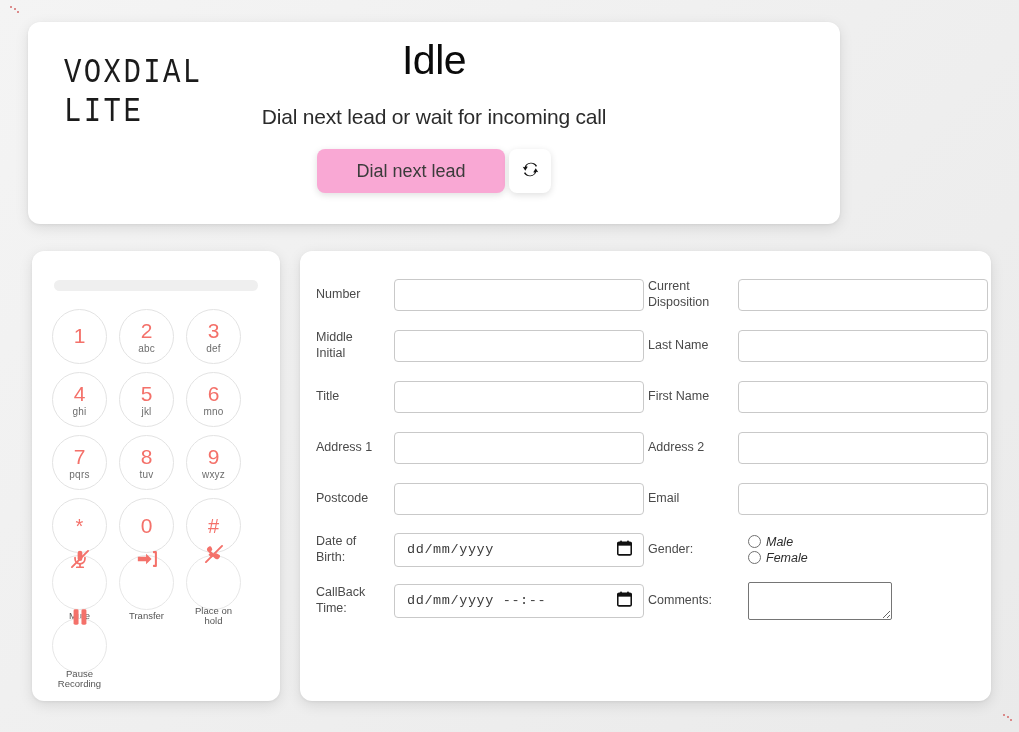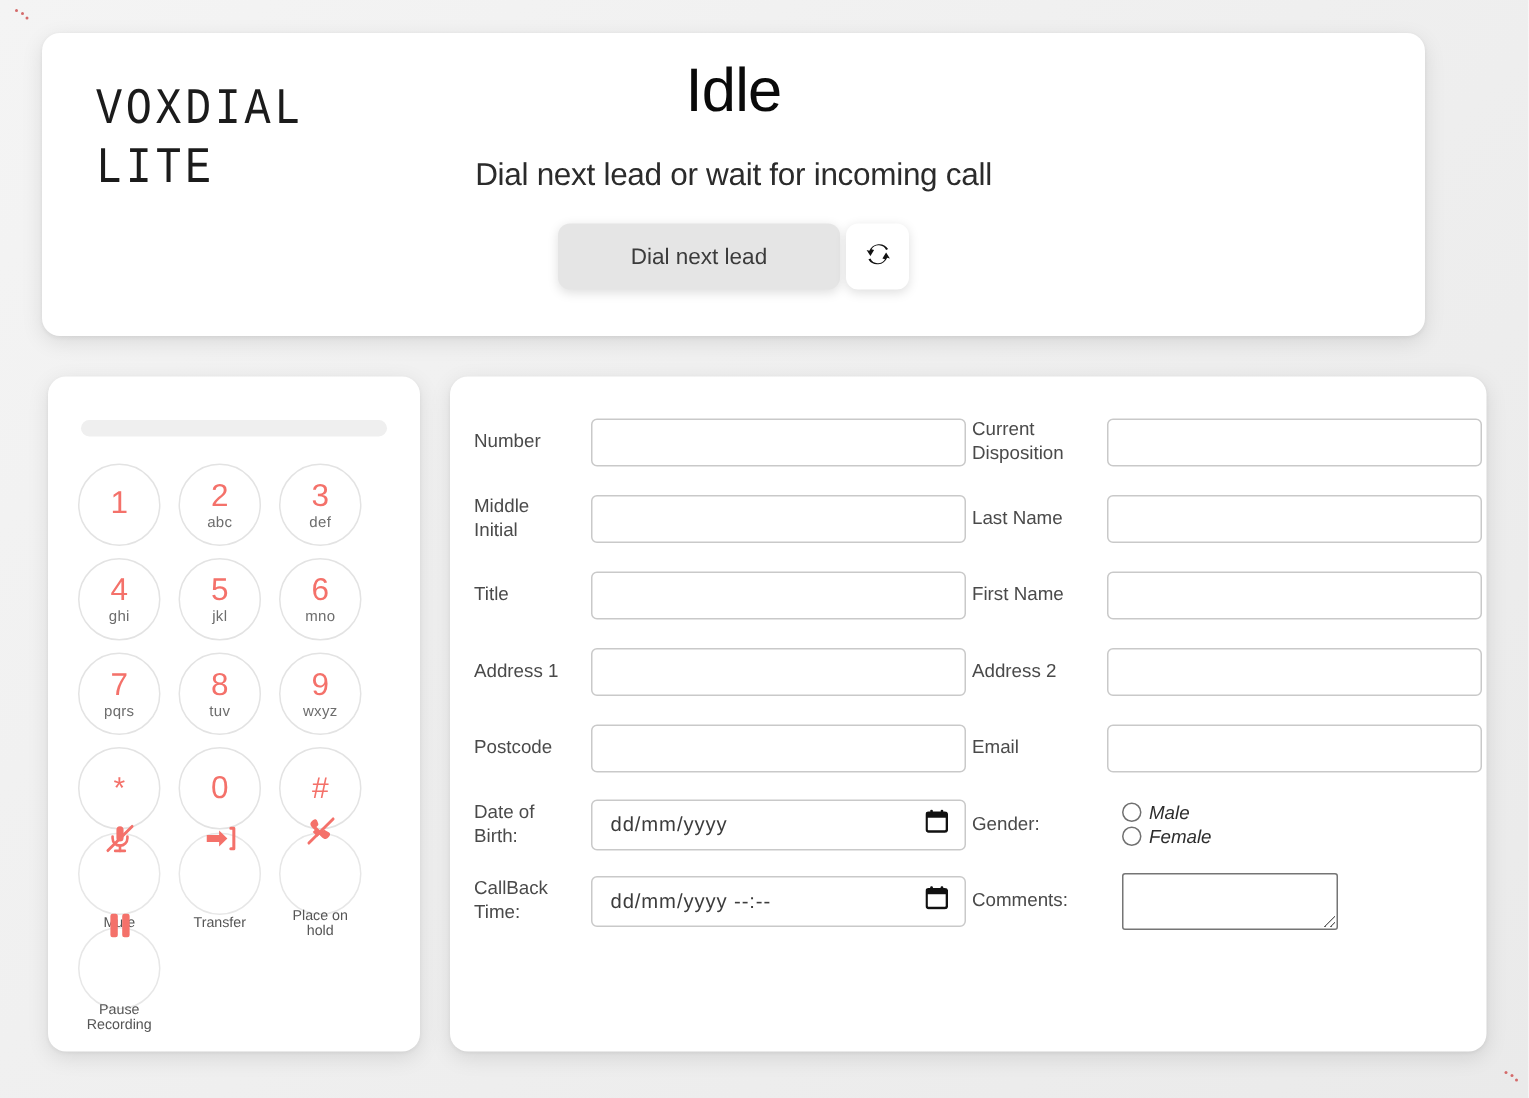--- a/index.html
+++ b/index.html
@@ -38,21 +38,21 @@
     background: #ffffff;
     border-radius: 12px;
     box-shadow: 0 4px 14px rgba(0,0,0,0.10), 0 1px 3px rgba(0,0,0,0.06);
     position: absolute;
   }
 
   
   #header-card {
     left: 28px;
     top: 22px;
-    width: 922px;
+    width: 812px;
     height: 202px;
   }
   .brand {
     position: absolute;
     left: 10px;
     top: 32px;
     width: 250px;
     text-align: left;
   }
   .brand-title {
@@ -129,26 +129,26 @@
   .dial-row {
     margin-top: 20px;
     display: flex;
     justify-content: center;
     align-items: center;
     gap: 4px;
   }
   #dial-next-lead-button {
     width: 188px;
     height: 44px;
-    background: #e5e5e5;
+    background: #f9a8d4;
     border: none;
     border-radius: 8px;
     box-shadow: 0 2px 7px rgba(0,0,0,0.13);
     font-family: "Liberation Sans", sans-serif;
-    font-size: 15px;
+    font-size: 18px;
     color: #3b3b3b;
     cursor: pointer;
   }
   #refresh-button {
     width: 42px;
     height: 44px;
     background: #ffffff;
     border: none;
     border-radius: 8px;
     box-shadow: 0 2px 7px rgba(0,0,0,0.13);
@@ -282,21 +282,21 @@
     flex: none;
   }
   .f-label.wide { width: 86px; }
   .f-input {
     width: 250px;
     height: 32px;
     border: 1px solid #c9c9c9;
     border-radius: 4px;
     background: #fff;
     box-sizing: border-box;
-    font-family: Liberation Sans, sans-serif;
+    font-family: Liberation Mono, monospace;
     font-size: 13px;
     color: #333;
     padding: 0 0;
     outline: none;
     flex: none;
   }
   .f-gap { width: 4px; flex: none; }
   .date-wrap {
     position: relative;
     width: 250px;

